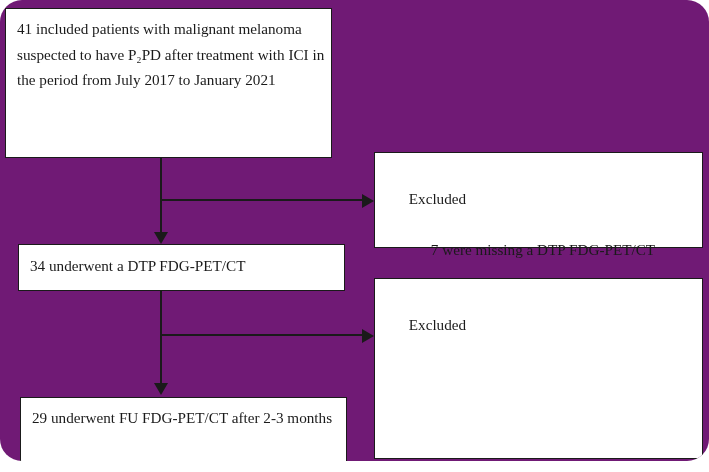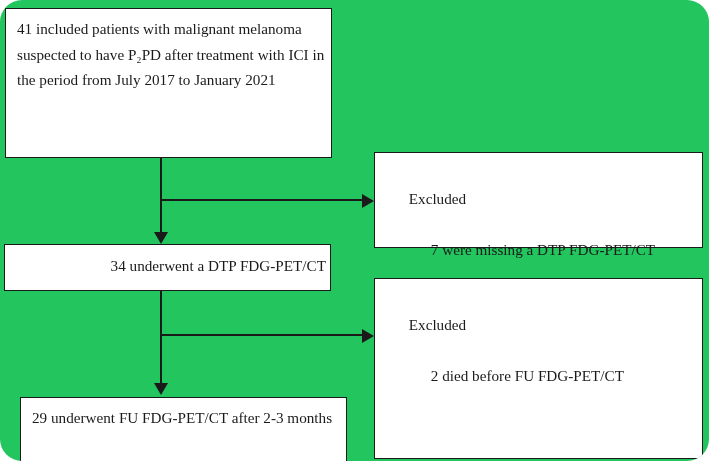--- a/index.html
+++ b/index.html
@@ -4,21 +4,21 @@
 <style>
   html, body {
     margin: 0;
     padding: 0;
     background: #ffffff;
   }
   #canvas {
     position: relative;
     width: 709px;
     height: 461px;
-    background: #22c55e;
+    background: #701a75;
     font-family: "Liberation Serif", "DejaVu Serif", serif;
     color: #000000;
     overflow: hidden;
     border-radius: 22px;
   }
   .box {
     position: absolute;
     box-sizing: border-box;
     border: 1px solid #1a1a1a;
     background: #ffffff;
@@ -32,21 +32,21 @@
 
   
   #box-included {
     left: 5px;  top: 8px;   width: 327px; height: 150px;
   }
   #box-included .box-text {
     position: absolute; left: 11px; top: 7px; width: 310px;
   }
 
   #box-dtp {
-    left: 4px;  top: 244px; width: 327px; height: 47px; text-align: right;
+    left: 18px;  top: 244px; width: 327px; height: 47px;
   }
   #box-dtp .box-text {
     position: absolute; left: 11px; top: 8px; width: 310px;
   }
 
   #box-fu {
     left: 20px;  top: 397px; width: 327px; height: 67px;
   }
   #box-fu .box-text {
     position: absolute; left: 11px; top: 7px; width: 310px;
@@ -129,21 +129,21 @@
   <div class="box" id="box-excl-1">
     <div class="box-text">
       <span>Excluded</span><br>
       <span class="excl-indent">7 were missing a DTP FDG-PET/CT</span>
     </div>
   </div>
 
   <div class="box" id="box-excl-2">
     <div class="box-text">
       <span>Excluded</span><br>
-      <span class="excl-indent">2 died before FU FDG-PET/CT</span><br>
+      <br>
       <br>
       <span class="excl-indent">1 scanning failed</span><br>
       
     </div>
   </div>
 
   <div class="vline" id="vline-1"></div>
   <div class="arrow-down" id="arrow-down-1"></div>
   <div class="hline" id="hline-1"></div>
   <div class="arrow-right" id="arrow-right-1"></div>

